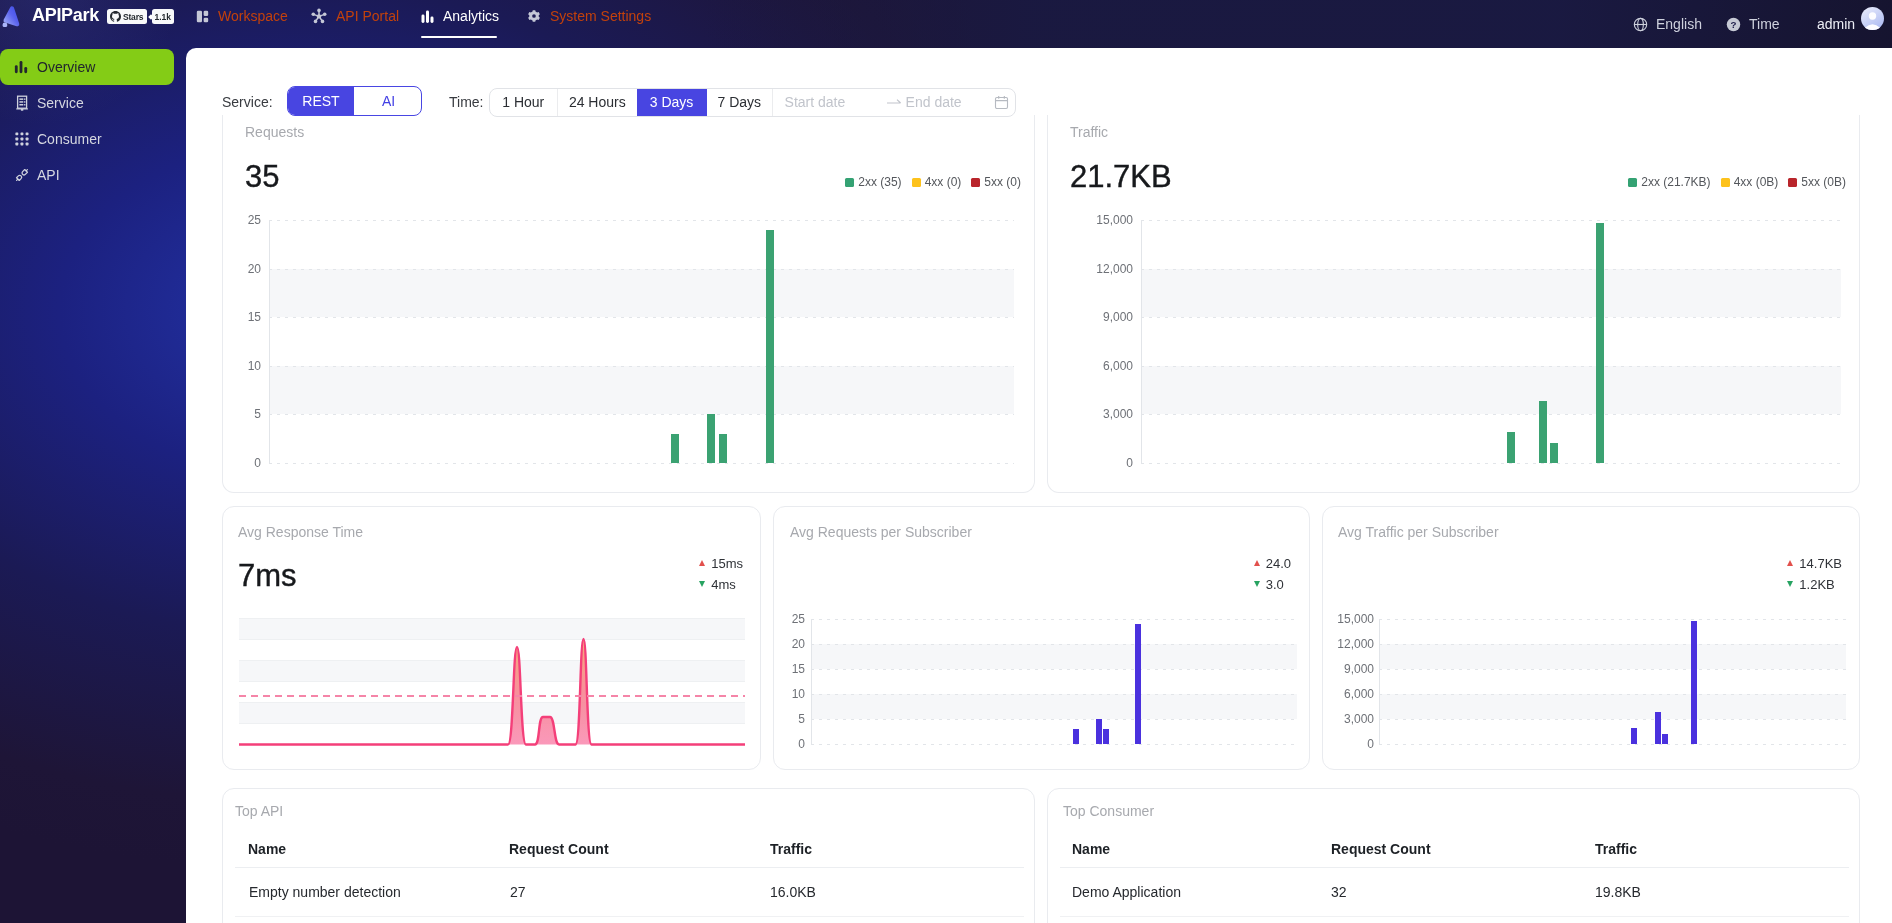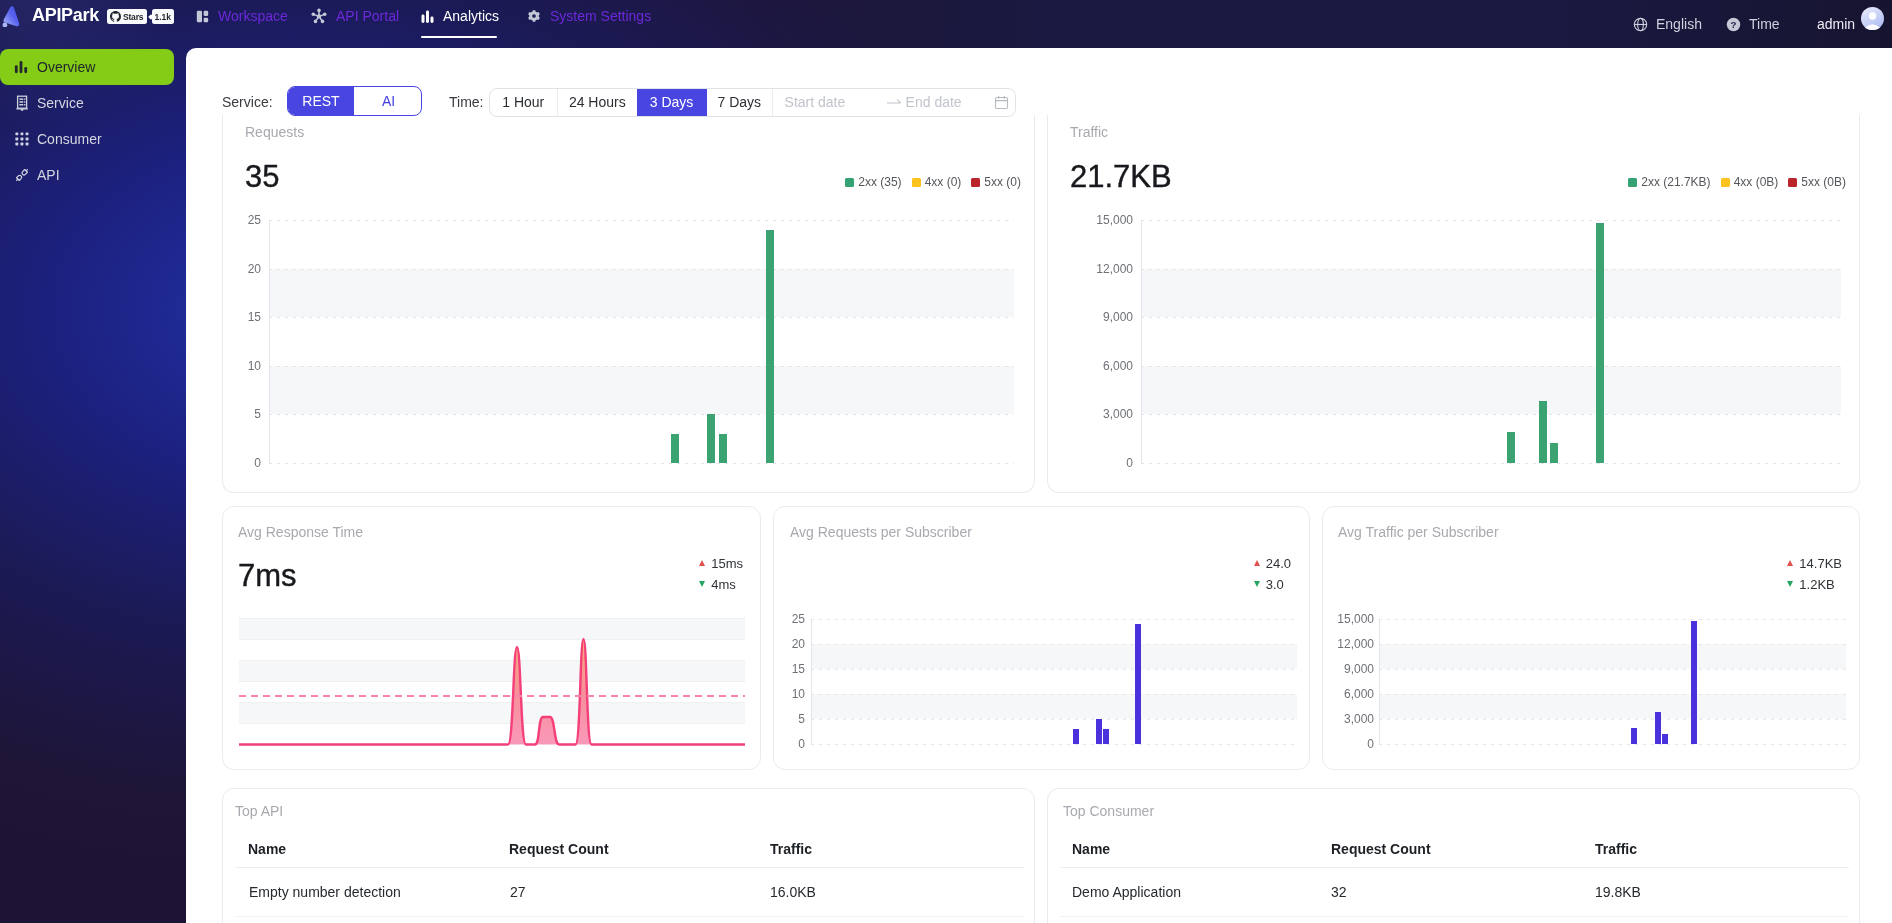--- a/index.html
+++ b/index.html
@@ -8,21 +8,21 @@
 .bgdark{position:absolute;inset:0;background:#1d1435;background-image:radial-gradient(circle 200px at 40px -15px,rgba(64,72,165,0.28),rgba(64,72,165,0) 70%),radial-gradient(ellipse 800px 560px at 300px 310px,#2333a8 0%,#1c2180 30%,#1b1a55 58%,#1e1537 88%,#1d1435 100%)}
 
 header{position:absolute;top:0;left:0;width:1827px;height:48px}
 .logo{position:absolute;left:1px;top:4px;width:23px;height:23px}
 .logotxt{position:absolute;left:32px;top:5px;font-size:18px;font-weight:bold;color:#fff;letter-spacing:-0.3px}
 .gh{position:absolute;top:9px;height:15px;background:#f8f9fa;border-radius:2.5px;display:flex;align-items:center;color:#24292f;font-weight:bold}
 .gh1{left:107px;width:40px;padding-left:3px}
 .gh1 span{font-size:8.5px;margin-left:2px;letter-spacing:-0.2px}
 .gh2{left:151.5px;width:22.5px;justify-content:center;font-size:8.5px}
 .ghnotch{position:absolute;left:148.9px;top:15.4px;width:4px;height:4px;background:#fff;transform:rotate(45deg)}
-.nav-item{position:absolute;top:0;height:32px;display:flex;align-items:center;gap:9px;font-size:14px;color:#6d28d9}
+.nav-item{position:absolute;top:0;height:32px;display:flex;align-items:center;gap:9px;font-size:14px;color:#c2410c}
 .nav-item svg{display:block}
 .nav-item.active{color:#fff}
 .nav-underline{position:absolute;left:421px;top:35.5px;width:76px;height:2.5px;background:#fff;border-radius:2px}
 .nav-right{position:absolute;top:0;height:32px;display:flex;align-items:flex-end;gap:8px;font-size:14px;color:#ced1dd}
 
 aside{position:absolute;left:0;top:48px;width:186px;height:875px}
 .side-item{position:absolute;left:0;width:174px;height:36px;display:flex;align-items:center;font-size:14px;color:#d5d7e0}
 .side-item .sicon{position:absolute;left:14px;width:16px;height:16px}
 .side-item .stxt{position:absolute;left:37px}
 .side-item.active{background:#84cc16;border-radius:8px;color:#21262d;font-weight:500}

